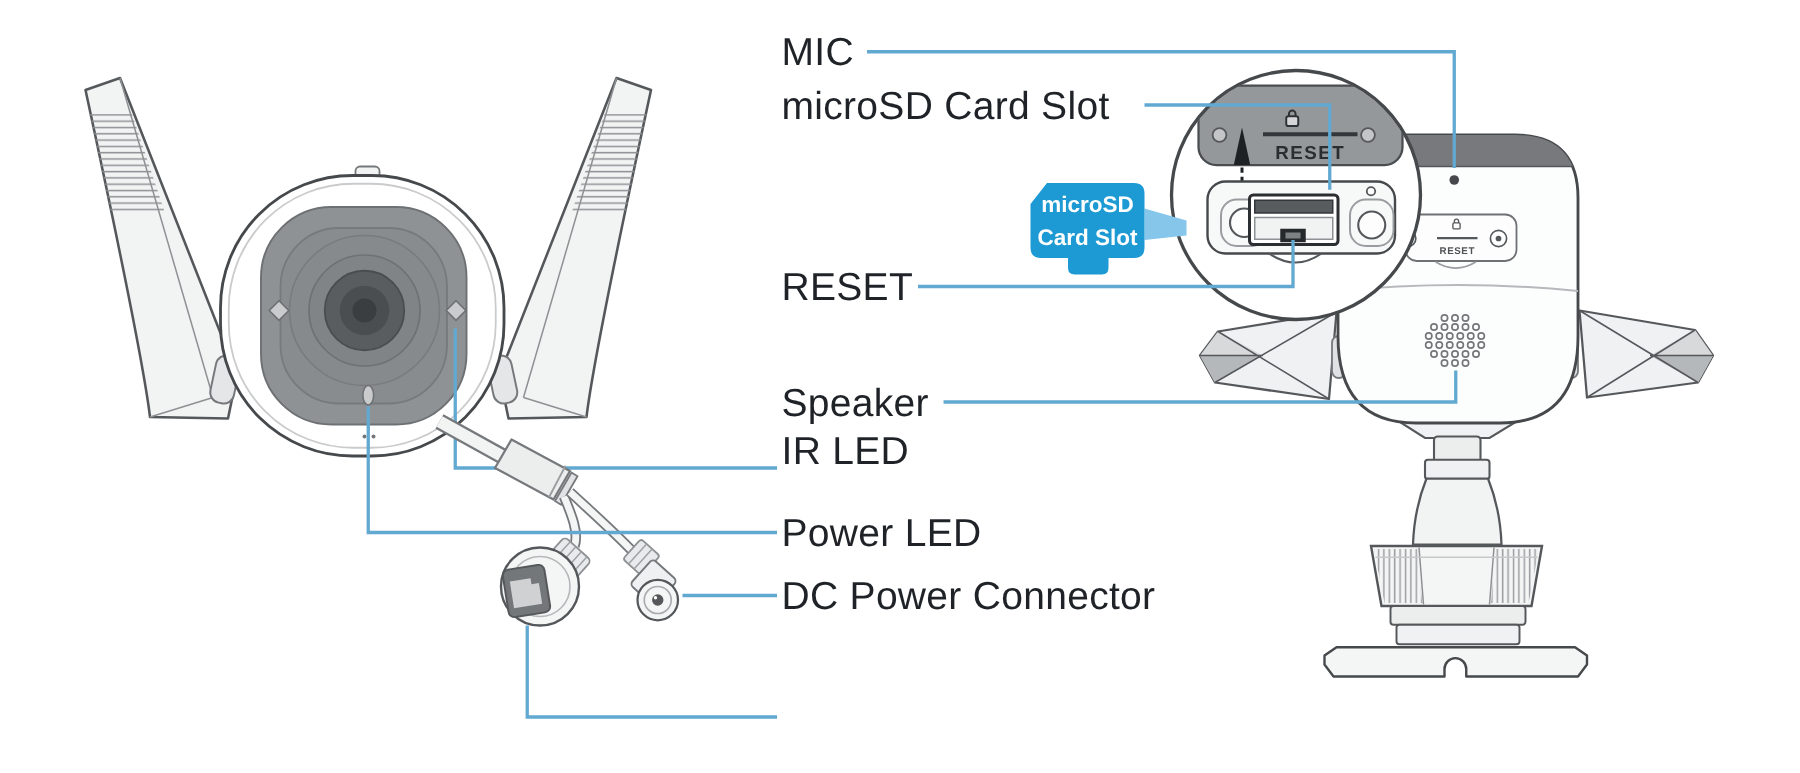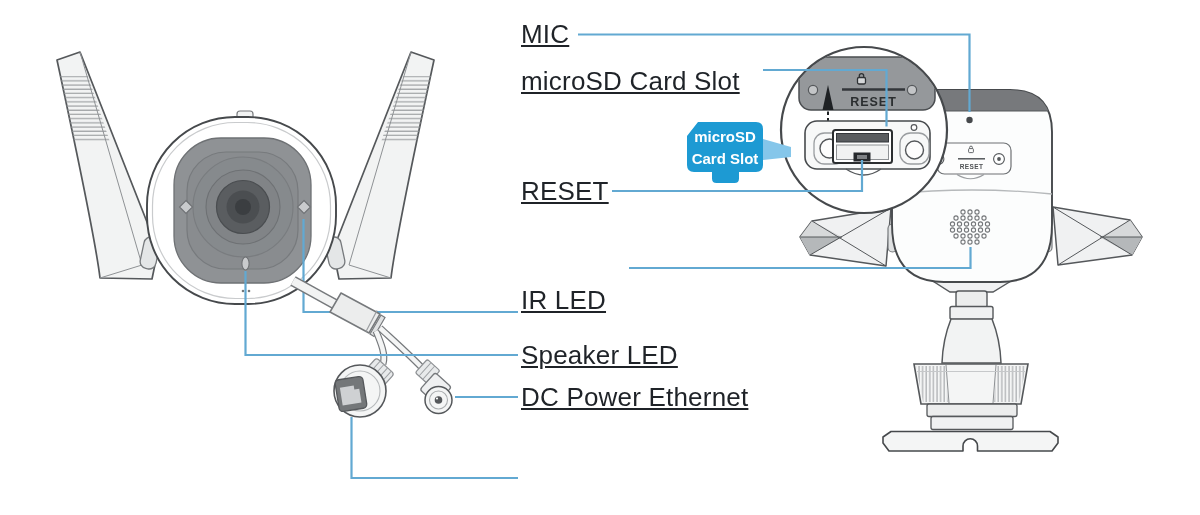--- a/index.html
+++ b/index.html
@@ -3,24 +3,24 @@
 <meta charset="utf-8">
 <style>
   html,body{margin:0;padding:0;background:#fff;}
   .stage{
     position:relative;width:1200px;height:515px;background:#ffffff;
     font-family:"Liberation Sans",sans-serif;overflow:hidden;
   }
   .stage svg{position:absolute;left:0;top:0;}
   .lbl{
     position:absolute;left:521px;font-size:26px;line-height:26px;
-    color:#1f2328;letter-spacing:.2px;white-space:nowrap;text-decoration:underline;
+    color:#1f2328;letter-spacing:.2px;white-space:nowrap;
   }
   .lbl.mic{top:21px}
-  .lbl.microsd{top:68px}
+  .lbl.microsd{top:57px}
   .lbl.reset{top:178px}
   .lbl.speaker{top:255px}
   .lbl.irled{top:287px}
   .lbl.sysled{top:342px}
   .lbl.dcpower{top:384px}
   .lbl.ethernet{top:465px}
   .svgtxt{font-family:"Liberation Sans",sans-serif;}
 </style>
 </head>
 <body>
@@ -260,17 +260,18 @@
     <path d="M629,268 H970.5 V247" stroke="#62a9d2"></path>
     <path d="M518,355 H245.5 V271" stroke="#62a9d2"></path>
     <path d="M455,397 H518" stroke="#62a9d2"></path>
     <path d="M518,478 H351.5 V417" stroke="#62a9d2"></path>
   </g>
 </svg>
 
 <div class="lbl mic">MIC</div>
 <div class="lbl microsd">microSD Card Slot</div>
 <div class="lbl reset">RESET</div>
+<div class="lbl speaker">Speaker</div>
 <div class="lbl irled">IR LED</div>
-<div class="lbl sysled">Speaker LED</div>
-<div class="lbl dcpower">DC Power Ethernet</div>
+<div class="lbl sysled">Power LED</div>
+<div class="lbl dcpower">DC Power Connector</div>
 
 </div>
 
 </body></html>

